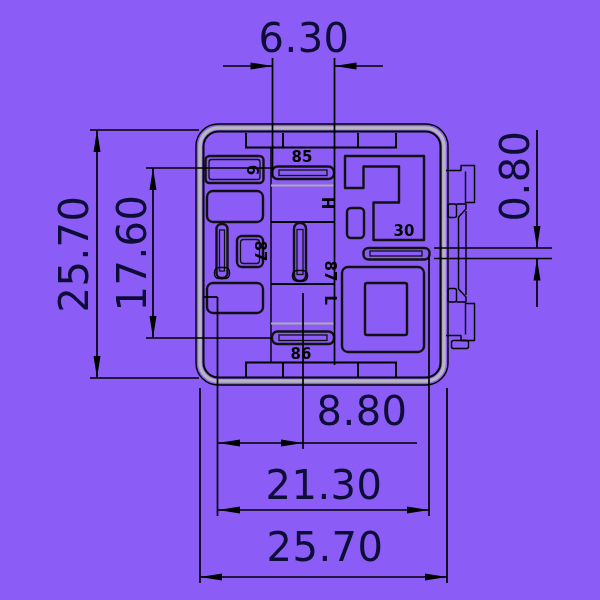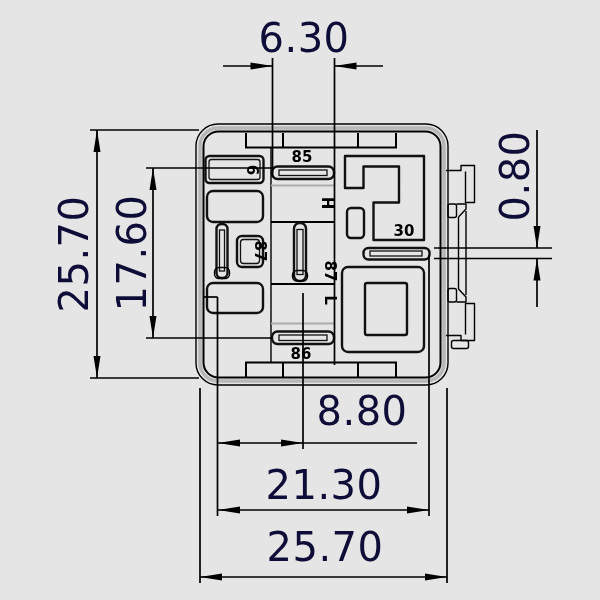--- a/index.html
+++ b/index.html
@@ -1,16 +1,16 @@
 <!DOCTYPE html>
 <html><head>
 <meta charset="utf-8">
 <style>
   html,body{margin:0;padding:0;background:#fff;}
-  .stage{position:relative;width:600px;height:600px;background:#e5e5e5;overflow:hidden;}
+  .stage{position:relative;width:600px;height:600px;background:#8b5cf6;overflow:hidden;}
   svg{display:block;}
   .ln{stroke:#000;stroke-width:2;fill:none;}
   .thin{stroke:#000;stroke-width:1.4;fill:none;}
   .cav{stroke:#111;stroke-width:2.4;fill:none;}
   .cavi{stroke:#111;stroke-width:1.3;fill:none;}
   .shade{stroke:#b7b7b7;stroke-width:3.6;fill:none;}
   .gline{stroke:#ababab;stroke-width:2;fill:none;}
   .dimln{stroke:#000;stroke-width:1.7;fill:none;}
   .arrow{fill:#000;stroke:none;}
   .dimtxt{font-family:"DejaVu Sans","Liberation Sans",sans-serif;font-size:40px;fill:#0d0d38;letter-spacing:0.5px;}

